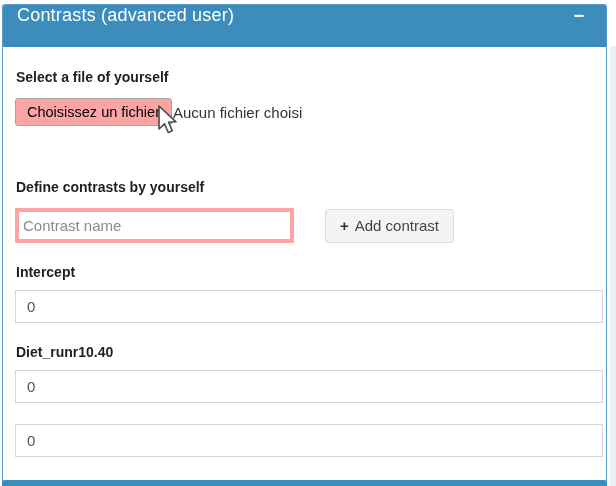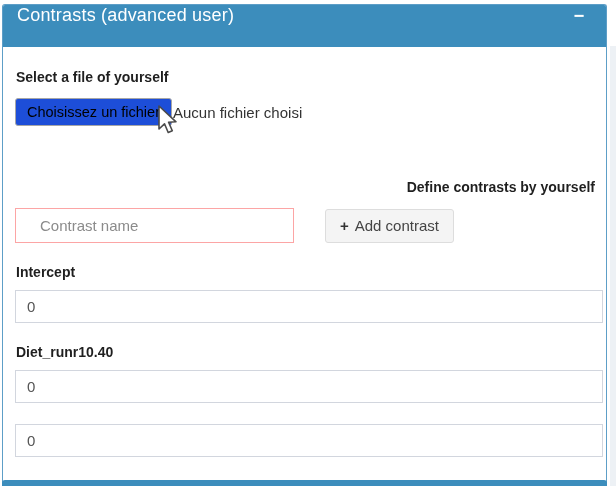--- a/index.html
+++ b/index.html
@@ -47,45 +47,45 @@
     font-size:14px;font-weight:700;color:#1f1f1f;
     margin:0 0 0 1px;
   }
   
   .file-row{
     margin-top:13px;margin-bottom:53px;
     display:flex;align-items:center;
   }
   .file-btn{
     height:28px;
-    background:#1d4ed8;
+    background:#fca5a5;
     border:1px solid #a6a6a6;
     border-radius:3px;
     font-family:"Liberation Sans","DejaVu Sans",sans-serif;
     font-size:14.5px;color:#000;
     padding:0 11px;
     cursor:pointer;
   }
   .file-status{
     font-size:15px;color:#333;
     margin-left:1px;
   }
   
-  .define-label{margin-top:0;text-align:right;}
+  .define-label{margin-top:0;}
   .define-row{
     margin-top:13px;
     display:flex;align-items:center;
   }
   .text-input{
     box-sizing:border-box;
     height:35px;width:279px;
-    border:1px solid #fca5a5;border-radius:0;
+    border:4px solid #fca5a5;border-radius:0;
     font-family:"Liberation Sans","DejaVu Sans",sans-serif;
     font-size:15px;color:#555;
-    padding:6px 24px;
+    padding:6px 4px;
     outline:none;
     background:#fff;
   }
   .text-input::placeholder{color:#8b8b8b;opacity:1;}
   .add-btn{
     margin-left:31px;
     height:34px;
     background:#f4f4f4;
     border:1px solid #ddd;
     border-radius:3px;

